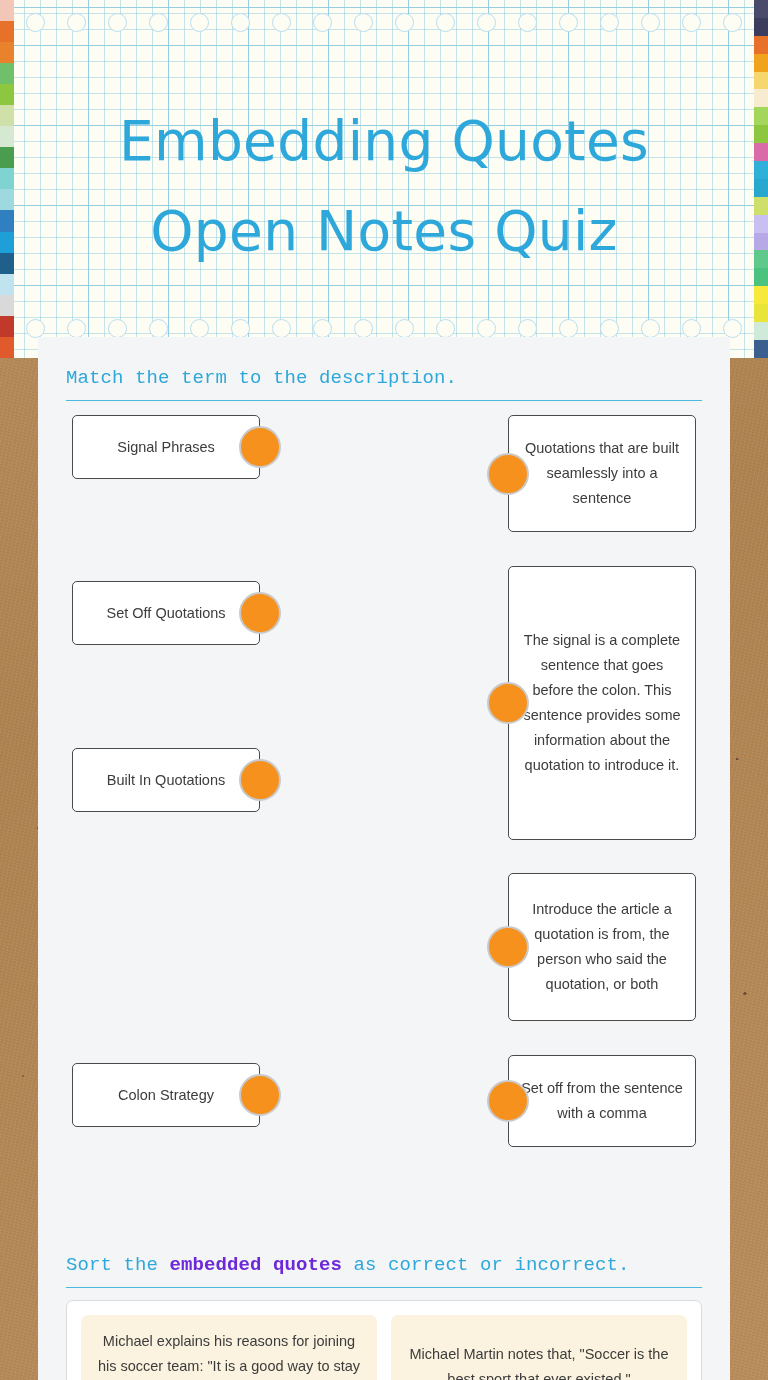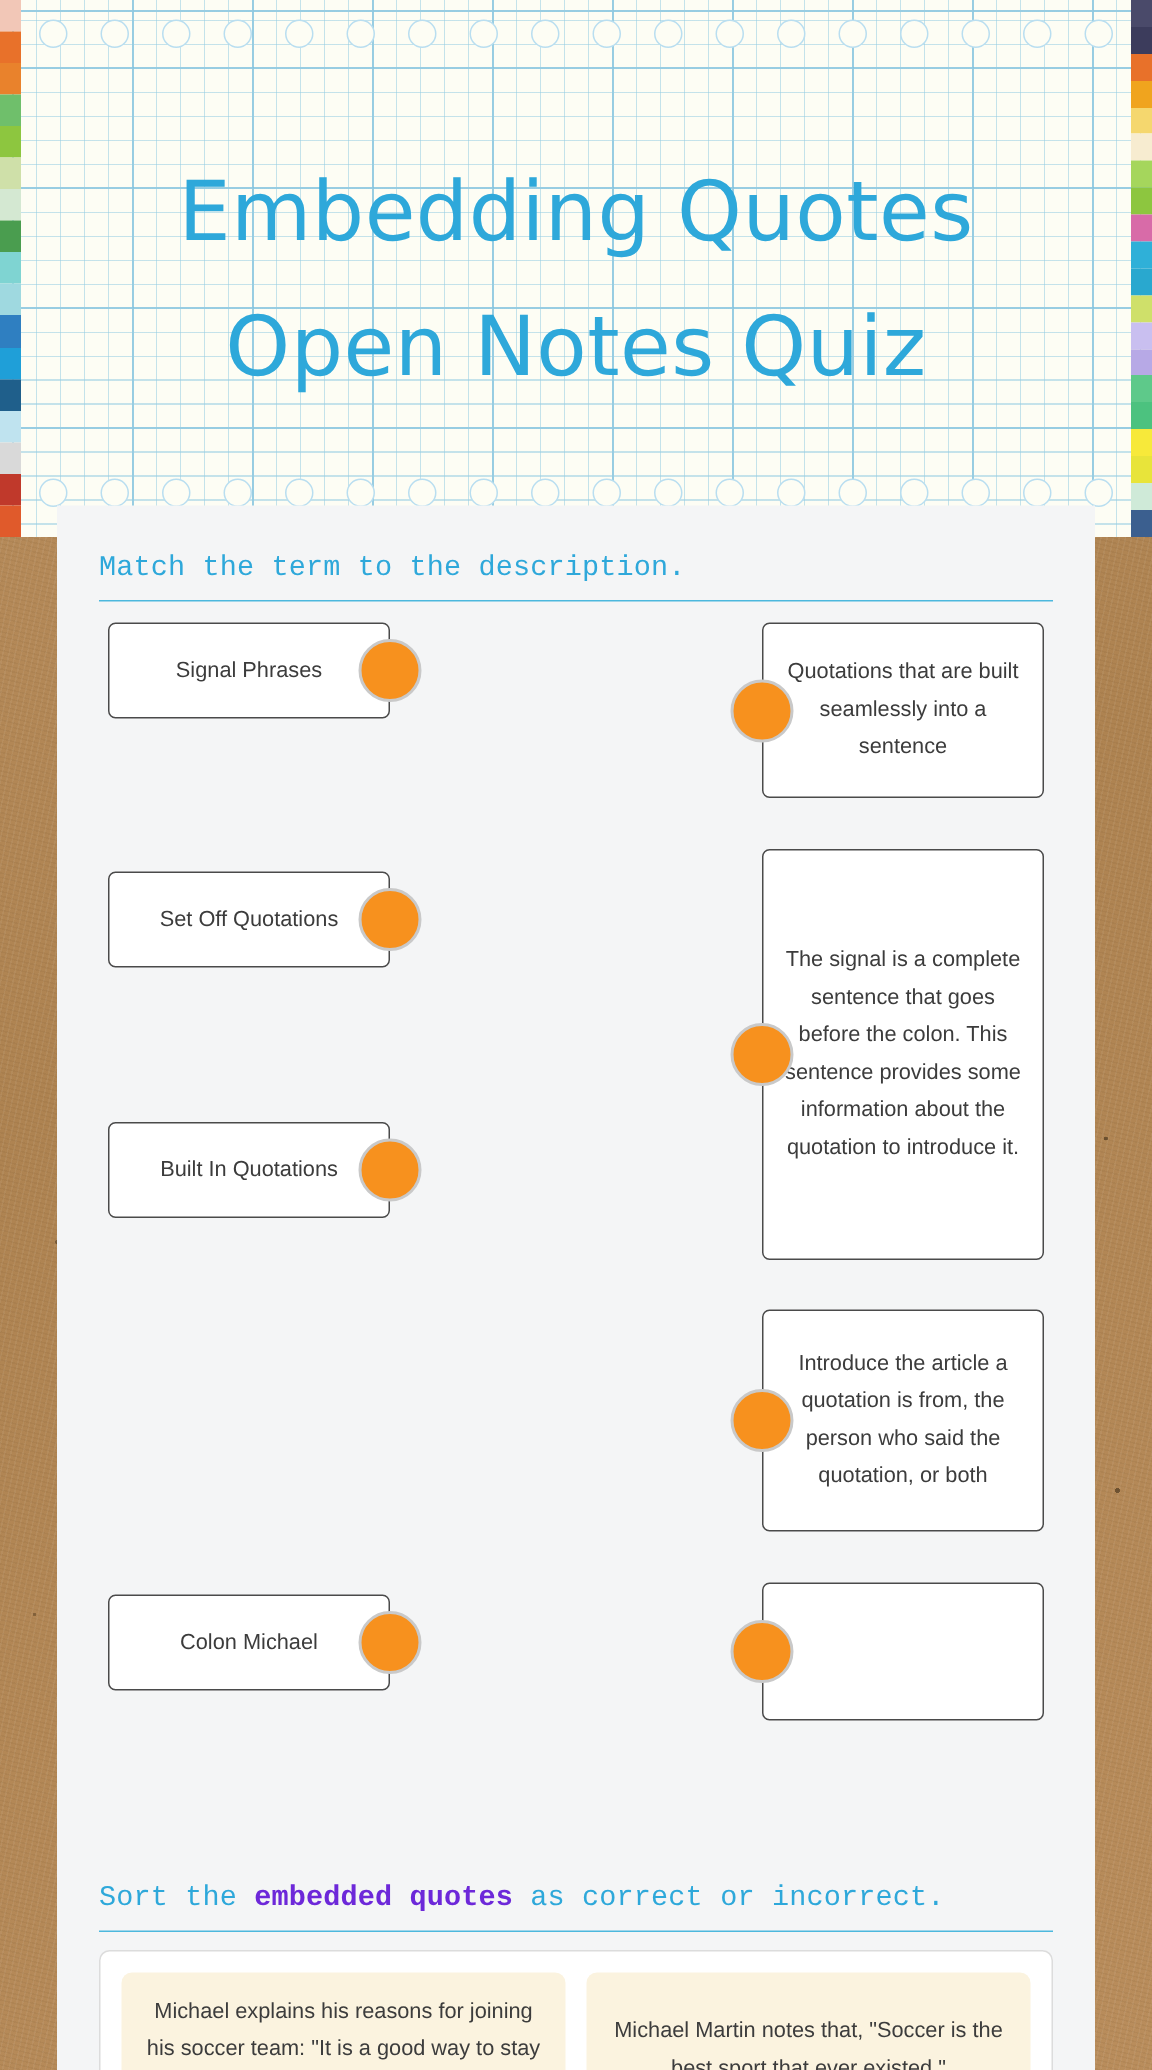--- a/index.html
+++ b/index.html
@@ -282,21 +282,21 @@
           </div>
         </div>
         <div class="match-row" style="height:64px;margin-top:79px;">
           <div class="card term">
             <span>Built In Quotations</span>
             <span class="dot right"></span>
           </div>
         </div>
         <div class="match-row" style="height:64px;margin-top:227px;">
           <div class="card term">
-            <span>Colon Michael</span>
+            <span>Colon Strategy</span>
             <span class="dot right"></span>
           </div>
         </div>
       </div>
 
       <div class="match-col right-col">
         <div class="match-row">
           <div class="card desc" style="min-height:117px;">
             <span>Quotations that are built seamlessly into a sentence</span>
             <span class="dot left"></span>
@@ -309,20 +309,21 @@
           </div>
         </div>
         <div class="match-row" style="margin-top:9px;">
           <div class="card desc" style="min-height:148px;">
             <span>Introduce the article a quotation is from, the person who said the quotation, or both</span>
             <span class="dot left"></span>
           </div>
         </div>
         <div class="match-row" style="margin-top:10px;">
           <div class="card desc" style="min-height:92px;">
+            <span>Set off from the sentence with a comma</span>
             <span class="dot left"></span>
           </div>
         </div>
       </div>
 
     </div>
 
     <div class="section" style="margin-top:53px;">
       <div class="section-title">
         <span>Sort the </span><span class="hl">embedded quotes</span><span> as correct or incorrect.</span>

